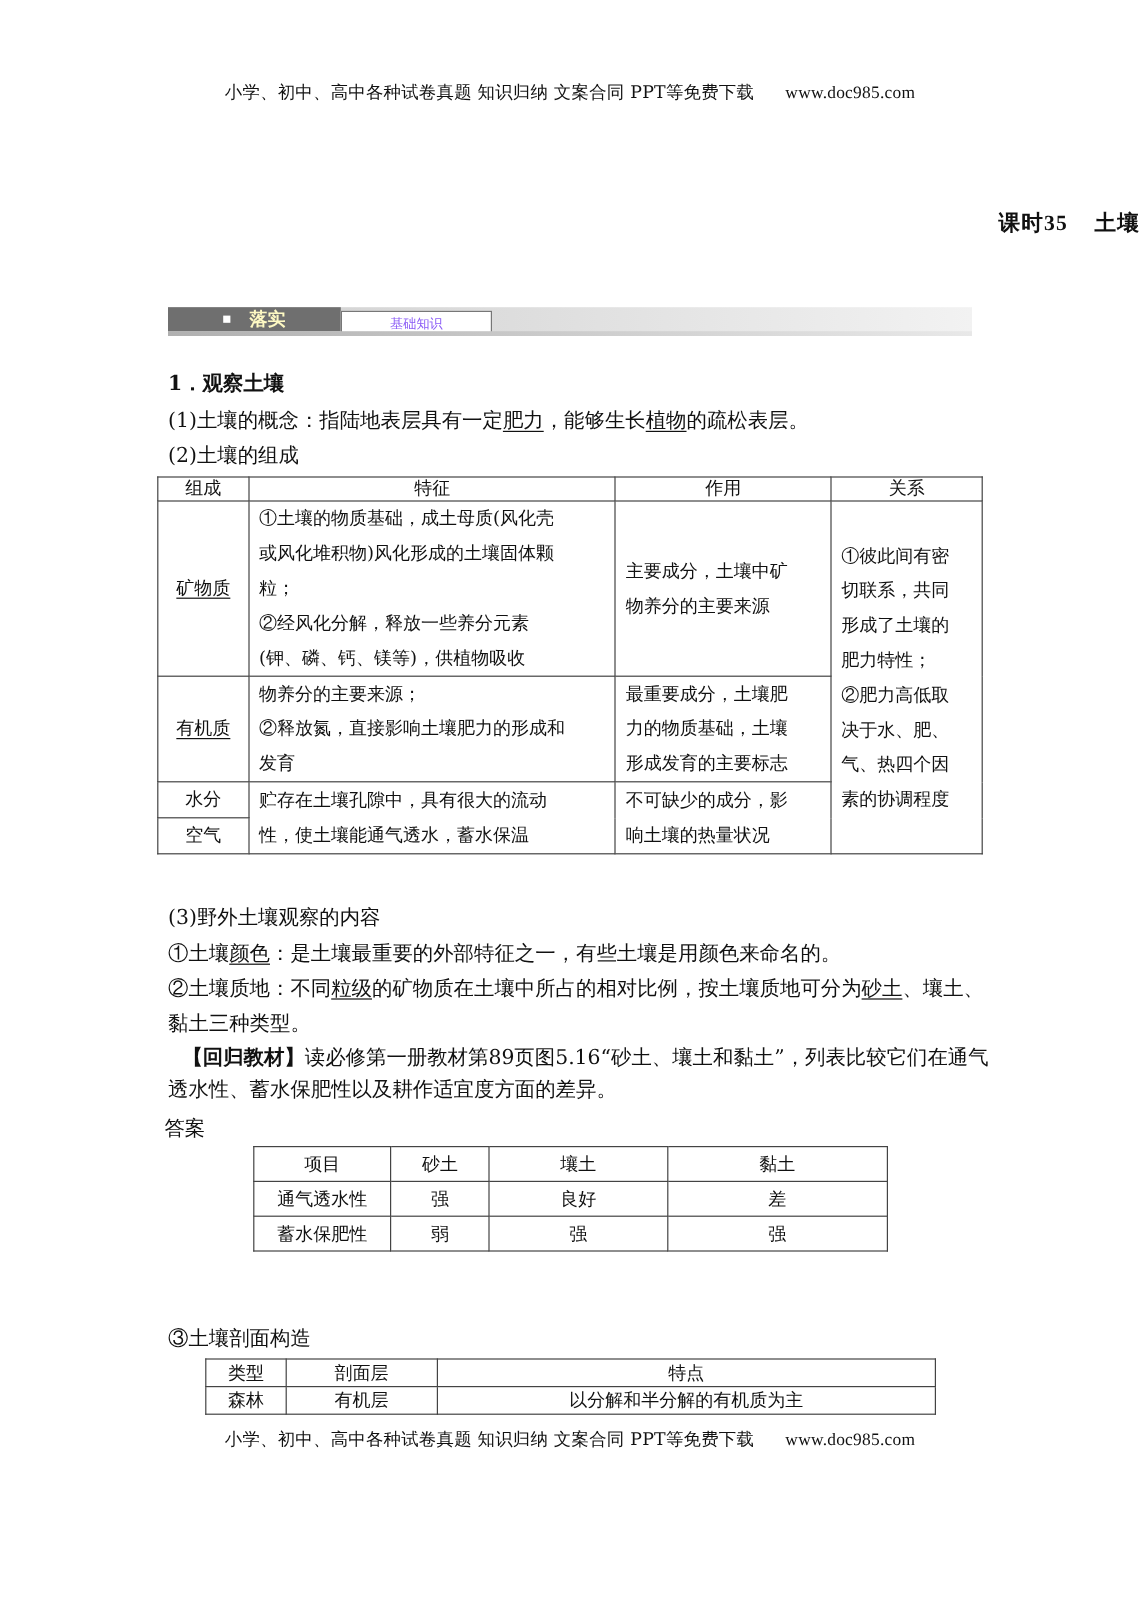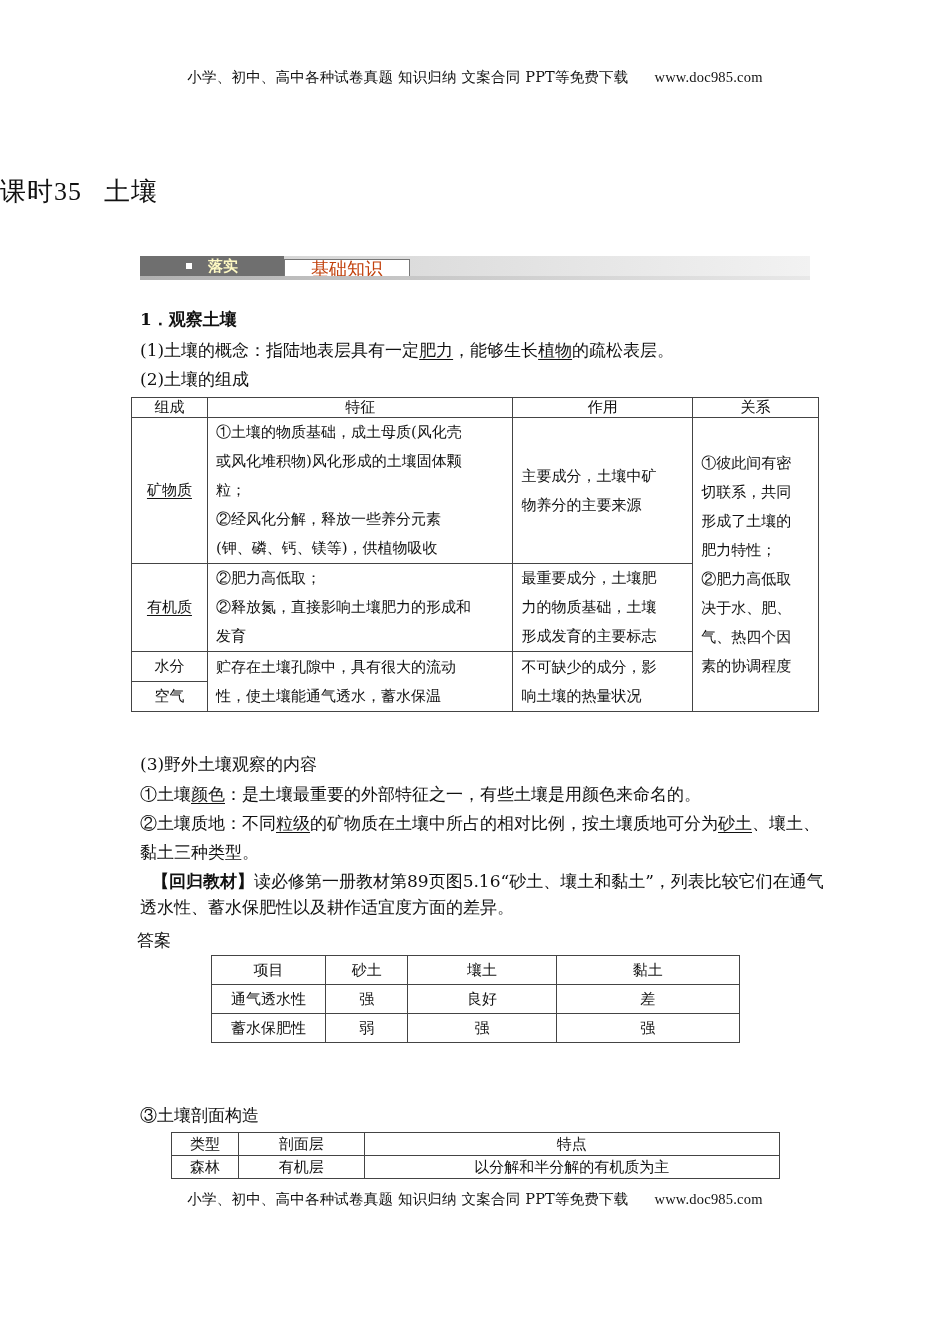--- a/index.html
+++ b/index.html
@@ -10,44 +10,44 @@
   }
   .header-line, .footer-line {
     position: absolute; left: 0; width: 950px; text-align: center;
     font-size: 14.5px; color: #111; letter-spacing: 0.2px;
   }
   .header-line { top: 68px; }
   .footer-line { top: 1190px; }
   .header-line .site, .footer-line .site { margin-left: 26px; font-family: "Liberation Serif", serif; }
 
   .title {
-    position: absolute; top: 174px; left: 0; width: 950px; text-align: left;
-    font-size: 26px; font-weight: normal; letter-spacing: 1px;
+    position: absolute; top: 174px; left: 0; width: 950px; text-align: right;
+    font-size: 18px; font-weight: bold; letter-spacing: 1px;
   }
   .title .num { font-family: "Liberation Serif", serif; margin-right: 22px; }
 
   .section-bar {
     position: absolute; left: 140px; top: 256px; width: 670px; height: 24px;
     background: linear-gradient(to right, #cfcfcf 0%, #dcdcdc 40%, #f2f2f2 100%);
   }
   .section-bar .lower {
     position: absolute; left: 0; right: 0; top: 20px; height: 4px;
     background: linear-gradient(to right, #b0b0b0, #e8e8e8);
   }
   .section-bar .dark {
     position: absolute; left: 0; top: 0; width: 144px; height: 20px;
     background: #6f6f6f; color: #fef9c3; font-weight: bold; font-size: 15px;
     display: flex; align-items: center; justify-content: center; gap: 16px;
     font-family: "DejaVu Sans", sans-serif;
   }
   .section-bar .dark .sq { width: 6px; height: 6px; background: #fff; display: inline-block; }
   .section-bar .light {
     position: absolute; left: 144px; top: 3px; width: 124px; height: 18px;
-    background: #fff; border: 1px solid #777; font-size: 18px;
-    display: flex; align-items: center; justify-content: center; color: #c2410c;
+    background: #fff; border: 1px solid #777; font-size: 11px;
+    display: flex; align-items: center; justify-content: center; color: #8b5cf6;
     font-family: "DejaVu Sans", sans-serif;
   }
 
   .para { position: absolute; left: 140px; font-size: 17px; white-space: nowrap; }
   .para.bold { font-weight: bold; }
   u { text-decoration: underline; text-underline-offset: 3px; }
 
   table.grid { position: absolute; border-collapse: collapse; font-size: 15px; }
   table.grid td, table.grid th {
     border: 1px solid #444; font-weight: normal; padding: 0 8px; vertical-align: middle;
@@ -128,21 +128,21 @@
       <div>肥力特性；</div>
       <div>②肥力高低取</div>
       <div>决于水、肥、</div>
       <div>气、热四个因</div>
       <div>素的协调程度</div>
     </td>
   </tr>
   <tr>
     <td class="c"><u>有机质</u></td>
     <td>
-      <div>②肥力高低取；</div>
+      <div>物养分的主要来源；</div>
       <div>②释放氮，直接影响土壤肥力的形成和</div>
       <div>发育</div>
     </td>
     <td>
       <div>最重要成分，土壤肥</div>
       <div>力的物质基础，土壤</div>
       <div>形成发育的主要标志</div>
     </td>
   </tr>
   <tr>

